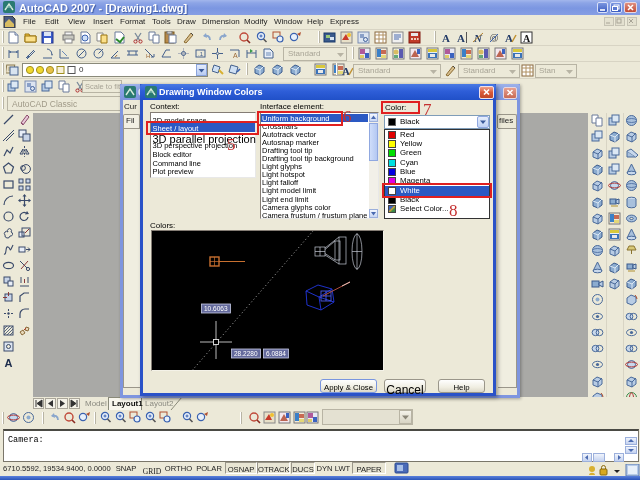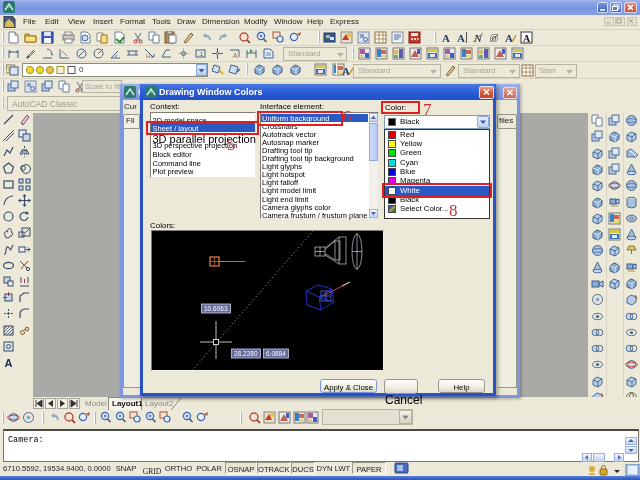--- a/index.html
+++ b/index.html
@@ -4,20 +4,21 @@
 body{font-family:"Liberation Sans",sans-serif}
 #root{position:relative;width:640px;height:480px;background:#ece9d8;overflow:hidden;font-family:"Liberation Sans",sans-serif}
 </style></head><body>
 <div id="root">
 <div style="position:absolute;left:0px;top:0px;width:640px;height:15px;background:linear-gradient(180deg,#a2b6ec 0%,#8ca4e6 20%,#7b96e1 55%,#869ee4 100%);"></div>
 <svg style="position:absolute;left:3px;top:1px" width="12" height="12" viewBox="0 0 12 12">
       <rect width="12" height="12" rx="2" fill="#2a7a72"></rect>
       <path d="M2 9L6 3l4 6" fill="none" stroke="#d8ecdc" stroke-width="1.4"></path>
       <path d="M3 6h6" stroke="#9accc0"></path>
     </svg>
+<div style="position:absolute;left:19px;top:2px;white-space:nowrap;font-size:11px;font-weight:bold;color:#fff;text-shadow:1px 1px 1px #3a56a0;">AutoCAD 2007 - [Drawing1.dwg]</div>
 <div style="position:absolute;left:597px;top:2px;width:11px;height:11px;background:linear-gradient(180deg,#7b96e0,#3a5cc0);border:1px solid #d8e0f8;border-radius:2px;"></div>
 <svg style="position:absolute;left:597px;top:2px" width="11" height="11" viewBox="0 0 11 11">
       <path d="M3 8h5" stroke="#fff" stroke-width="1.6"></path>
     </svg>
 <div style="position:absolute;left:610px;top:2px;width:12px;height:11px;background:linear-gradient(180deg,#7b96e0,#3a5cc0);border:1px solid #d8e0f8;border-radius:2px;"></div>
 <svg style="position:absolute;left:610px;top:2px" width="12" height="11" viewBox="0 0 12 11">
       <rect x="4" y="3" width="5" height="4" fill="none" stroke="#fff"></rect>
       <rect x="2.5" y="4.5" width="5" height="4" fill="#5a78d0" stroke="#fff"></rect>
     </svg>
 <div style="position:absolute;left:624px;top:2px;width:13px;height:11px;background:linear-gradient(180deg,#e09080,#c04a34);border:1px solid #e8d8e0;border-radius:2px;"></div>
@@ -1029,14 +1030,14 @@
       <g stroke="#2238e0" fill="none" stroke-width="0.9">
         <path d="M154 60l12-6 14 4 2 13-13 8-14-5z"></path>
         <path d="M154 60l13 6 13-8M167 66l15 5M167 66l2 13"></path>
         <rect x="169" y="60" width="10" height="10" stroke="#4a5ae8"></rect>
         <path d="M169 65h10M174 60v10" stroke="#4a5ae8"></path>
       </g>
       <line x1="171" y1="65" x2="198" y2="51" stroke="#b05040" stroke-width="1"></line>
       <line x1="190" y1="55" x2="198" y2="51" stroke="#e8c0b8" stroke-width="1"></line>
     </svg>
 <div style="position:absolute;left:320px;top:379px;width:57px;height:14px;background:linear-gradient(180deg,#fefefe,#f0eee2 60%,#dcd8c8);border:1px solid #7a96df;border-radius:3px;font-size:7.8px;color:#000;text-align:center;padding-top:2.5px;">Apply &amp; Close</div>
-<div style="position:absolute;left:384px;top:379px;width:34px;height:14px;background:linear-gradient(180deg,#fefefe,#f0eee2 60%,#dcd8c8);border:1px solid #9a968a;border-radius:3px;font-size:12px;color:#000;text-align:center;padding-top:13px;">Cancel</div>
+<div style="position:absolute;left:384px;top:379px;width:42px;height:14px;background:linear-gradient(180deg,#fefefe,#f0eee2 60%,#dcd8c8);border:1px solid #9a968a;border-radius:3px;font-size:12px;color:#000;text-align:center;padding-top:3px;">Cancel</div>
 <div style="position:absolute;left:438px;top:379px;width:47px;height:14px;background:linear-gradient(180deg,#fefefe,#f0eee2 60%,#dcd8c8);border:1px solid #9a968a;border-radius:3px;font-size:7.8px;color:#000;text-align:center;padding-top:2.5px;">Help</div>
 </div>
 </body></html>

